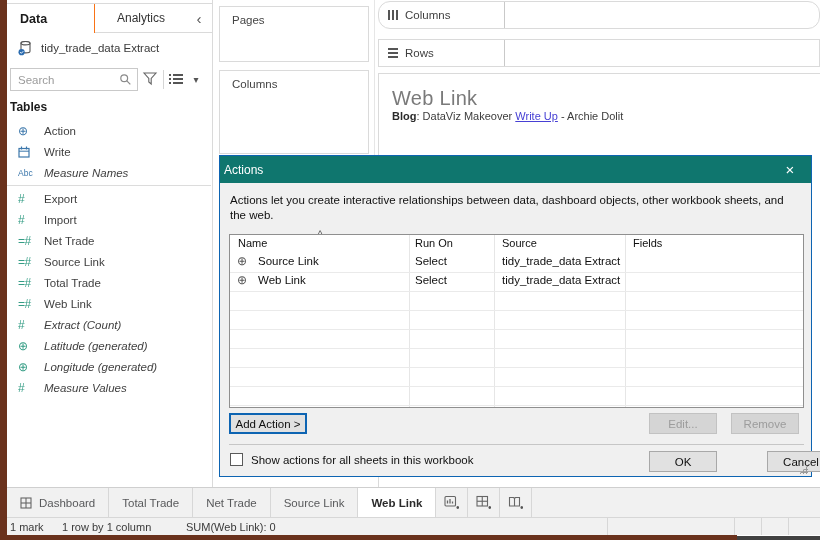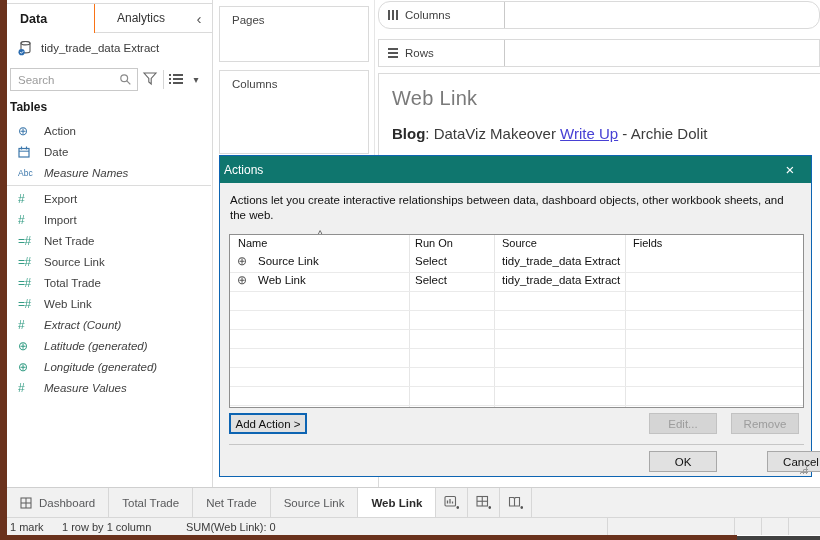--- a/index.html
+++ b/index.html
@@ -57,21 +57,21 @@
          padding-left:9px;box-sizing:border-box;font-size:11.5px;color:#3f3f3f;}
   .cols-icon{display:inline-flex;gap:2px;align-items:flex-end;}
   .cols-icon i{display:block;width:2px;height:10px;background:#555;}
   .rows-icon{display:inline-flex;flex-direction:column;gap:2px;}
   .rows-icon i{display:block;width:10px;height:2px;background:#555;}
 
   
   .sheet{position:absolute;left:378px;top:73px;width:442px;height:414px;background:#fff;
          border-left:1px solid #dadada;border-top:1px solid #dadada;box-sizing:border-box;padding:13px 0 0 13px;}
   .sheet-title{font-size:20px;color:#7a7a7a;letter-spacing:0.3px;}
-  .blog-line{margin-top:15px;font-size:15px;color:#3c3c3c;}
+  .blog-line{font-size:11px;color:#3c3c3c;}
   .blog-line b{color:#2b2b2b;}
   .weblink{color:#4740d4;text-decoration:underline;}
 
   
   .dialog{position:absolute;left:219px;top:155px;width:593px;height:322px;background:#f0f0f0;
           border:1px solid #0d64b2;box-sizing:border-box;z-index:10;}
   .dlg-title{height:27px;background:#0f766e;color:#fff;display:flex;align-items:center;padding-left:4px;font-size:12px;}
   .dlg-close{position:absolute;right:0;top:0;width:42px;height:27px;display:flex;align-items:center;justify-content:center;
           color:#fff;font-size:15px;}
   .dlg-desc{position:absolute;left:10px;top:37px;width:572px;font-size:11.5px;color:#101010;line-height:15px;}
@@ -181,21 +181,21 @@
     </div>
     <div class="frow">
       <span class="ficon blue">
         <svg width="12" height="12" viewBox="0 0 12 12">
           <rect x="1" y="2.5" width="10" height="8.5" fill="none" stroke="#3c77ab" stroke-width="1.2"></rect>
           <line x1="3.5" y1="0.5" x2="3.5" y2="3.5" stroke="#3c77ab" stroke-width="1.2"></line>
           <line x1="8.5" y1="0.5" x2="8.5" y2="3.5" stroke="#3c77ab" stroke-width="1.2"></line>
           <line x1="1" y1="5.2" x2="11" y2="5.2" stroke="#3c77ab" stroke-width="1"></line>
         </svg>
       </span>
-      <span class="flabel">Date</span>
+      <span class="flabel">Write</span>
     </div>
     <div class="frow italic">
       <span class="ficon abc blue">Abc</span>
       <span class="flabel">Measure Names</span>
     </div>
     <div class="fdivider"></div>
     <div class="frow">
       <span class="ficon teal">#</span>
       <span class="flabel">Export</span>
     </div>
@@ -312,20 +312,24 @@
       <div class="tr" style="top:94px"></div>
       <div class="tr" style="top:113px"></div>
       <div class="tr" style="top:132px"></div>
       <div class="tr" style="top:151px"></div>
     </div>
 
     <div class="btn add-action">Add Action &gt;</div>
     <div class="btn btn-disabled edit-btn">Edit...</div>
     <div class="btn btn-disabled remove-btn">Remove</div>
     <div class="dlg-sep"></div>
+    <div class="chk-row">
+      <span class="checkbox"></span>
+      <span>Show actions for all sheets in this workbook</span>
+    </div>
     <div class="btn ok-btn">OK</div>
     <div class="btn cancel-btn">Cancel</div>
     <div class="grip"></div>
   </div>
 
   <div class="tabbar">
     <div class="btab">
       <span>
         <svg width="12" height="12" viewBox="0 0 12 12">
           <rect x="1" y="1" width="10" height="10" fill="none" stroke="#666" stroke-width="1.1"></rect>

